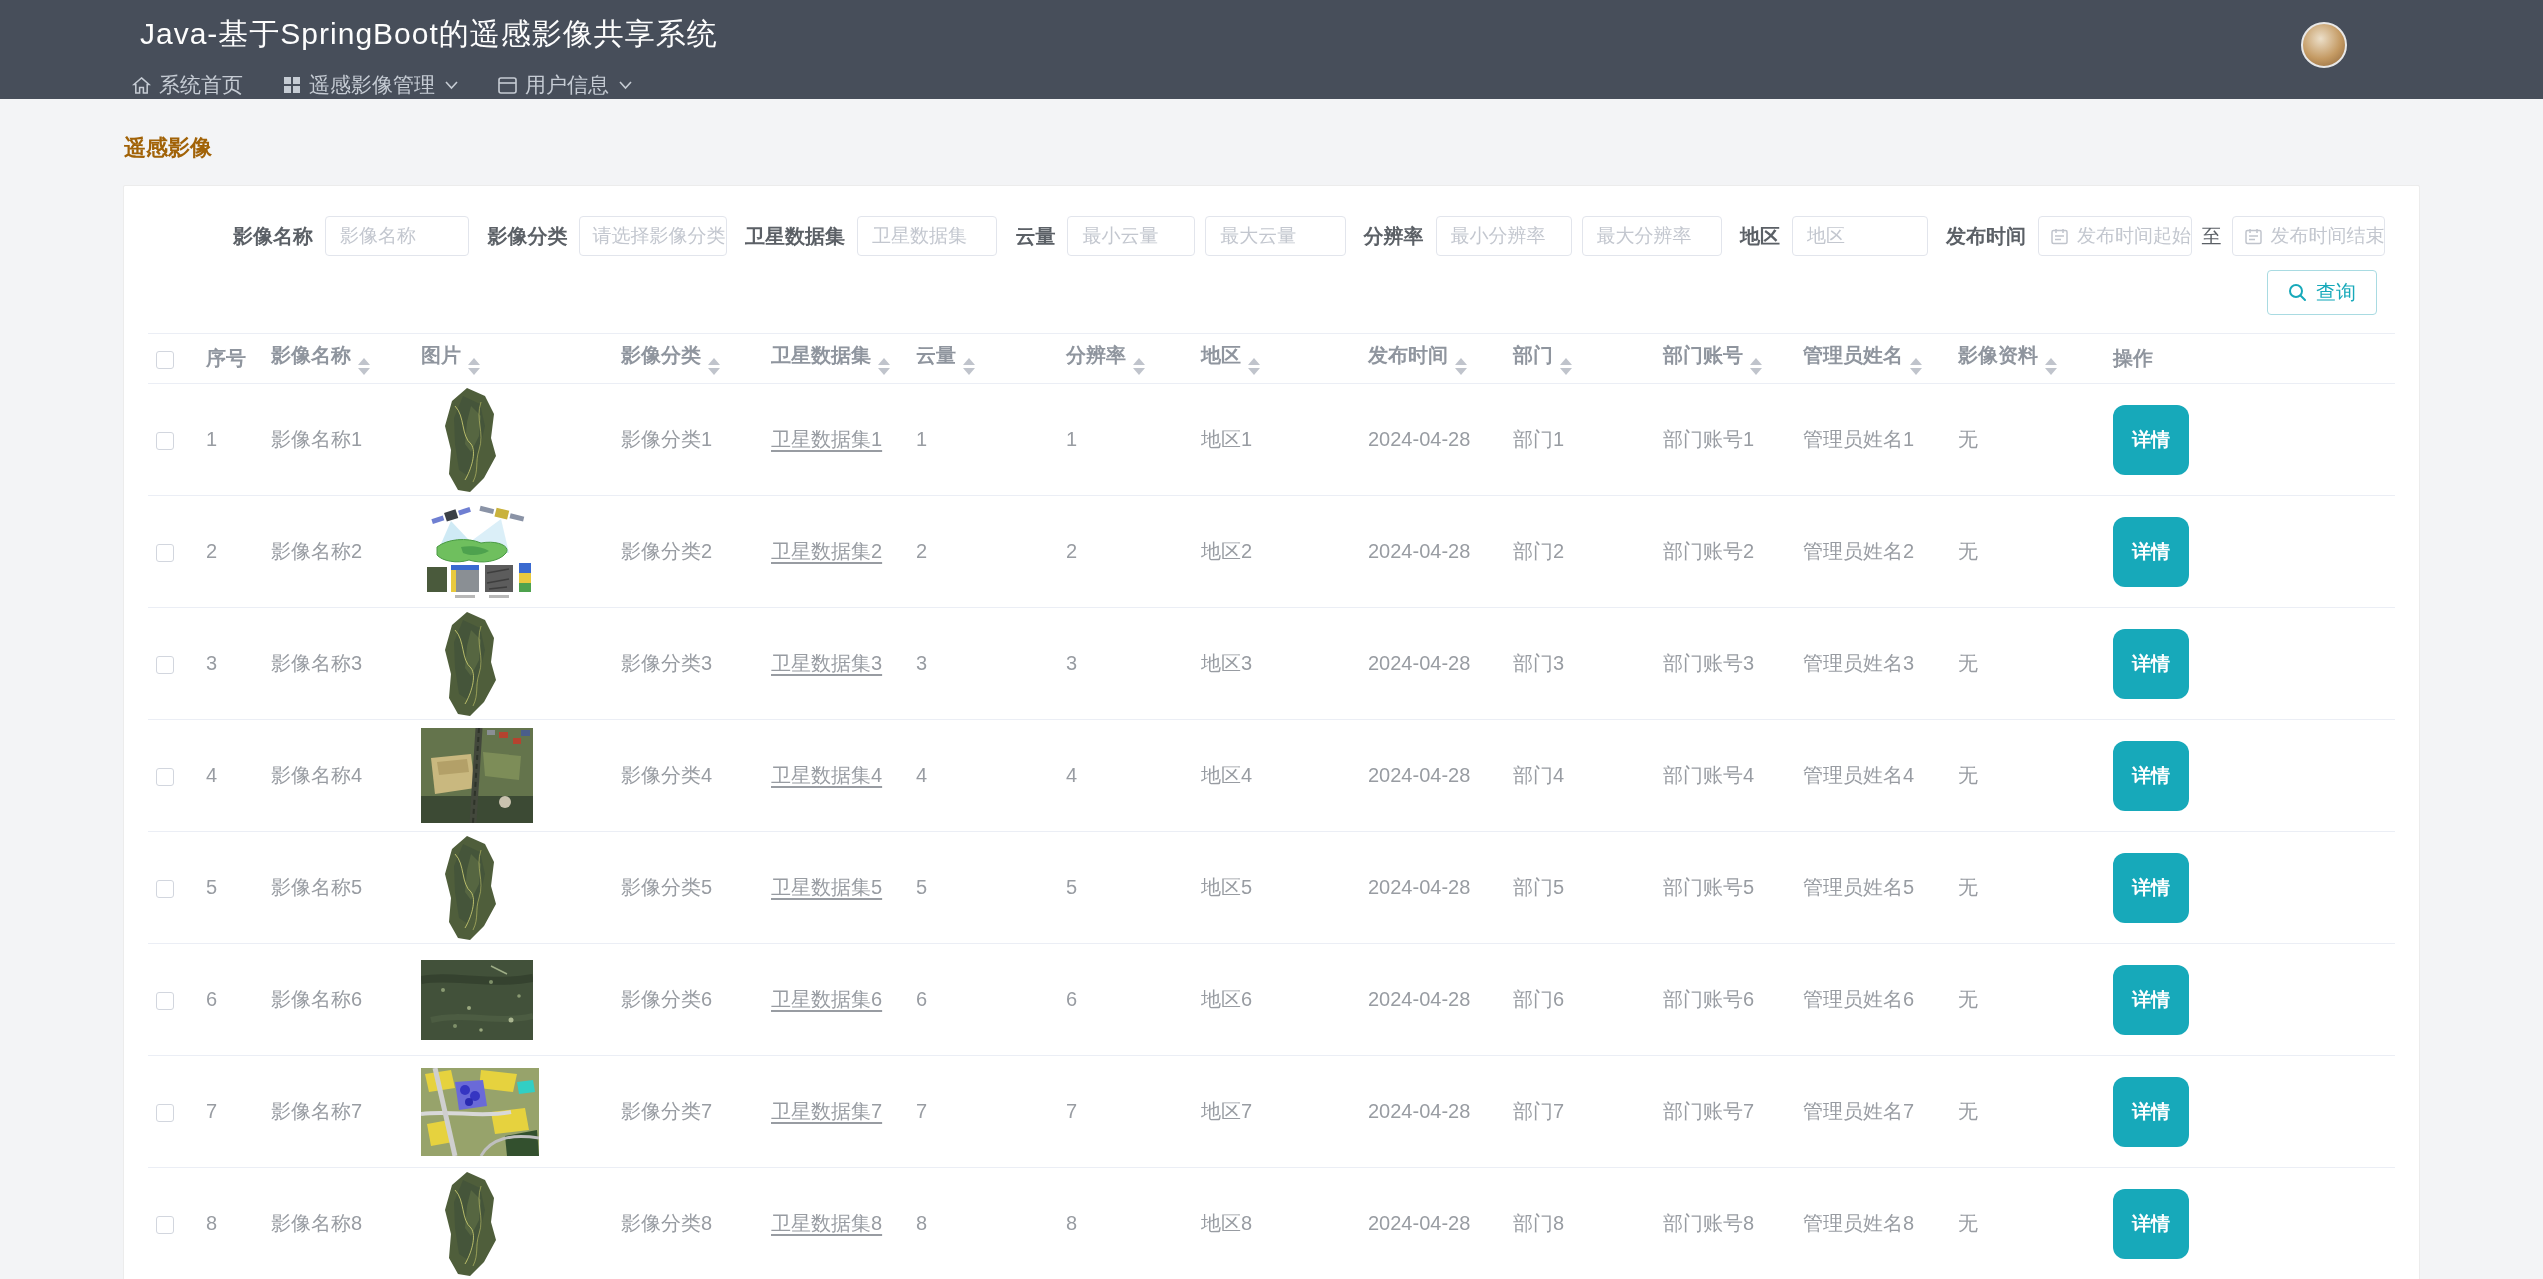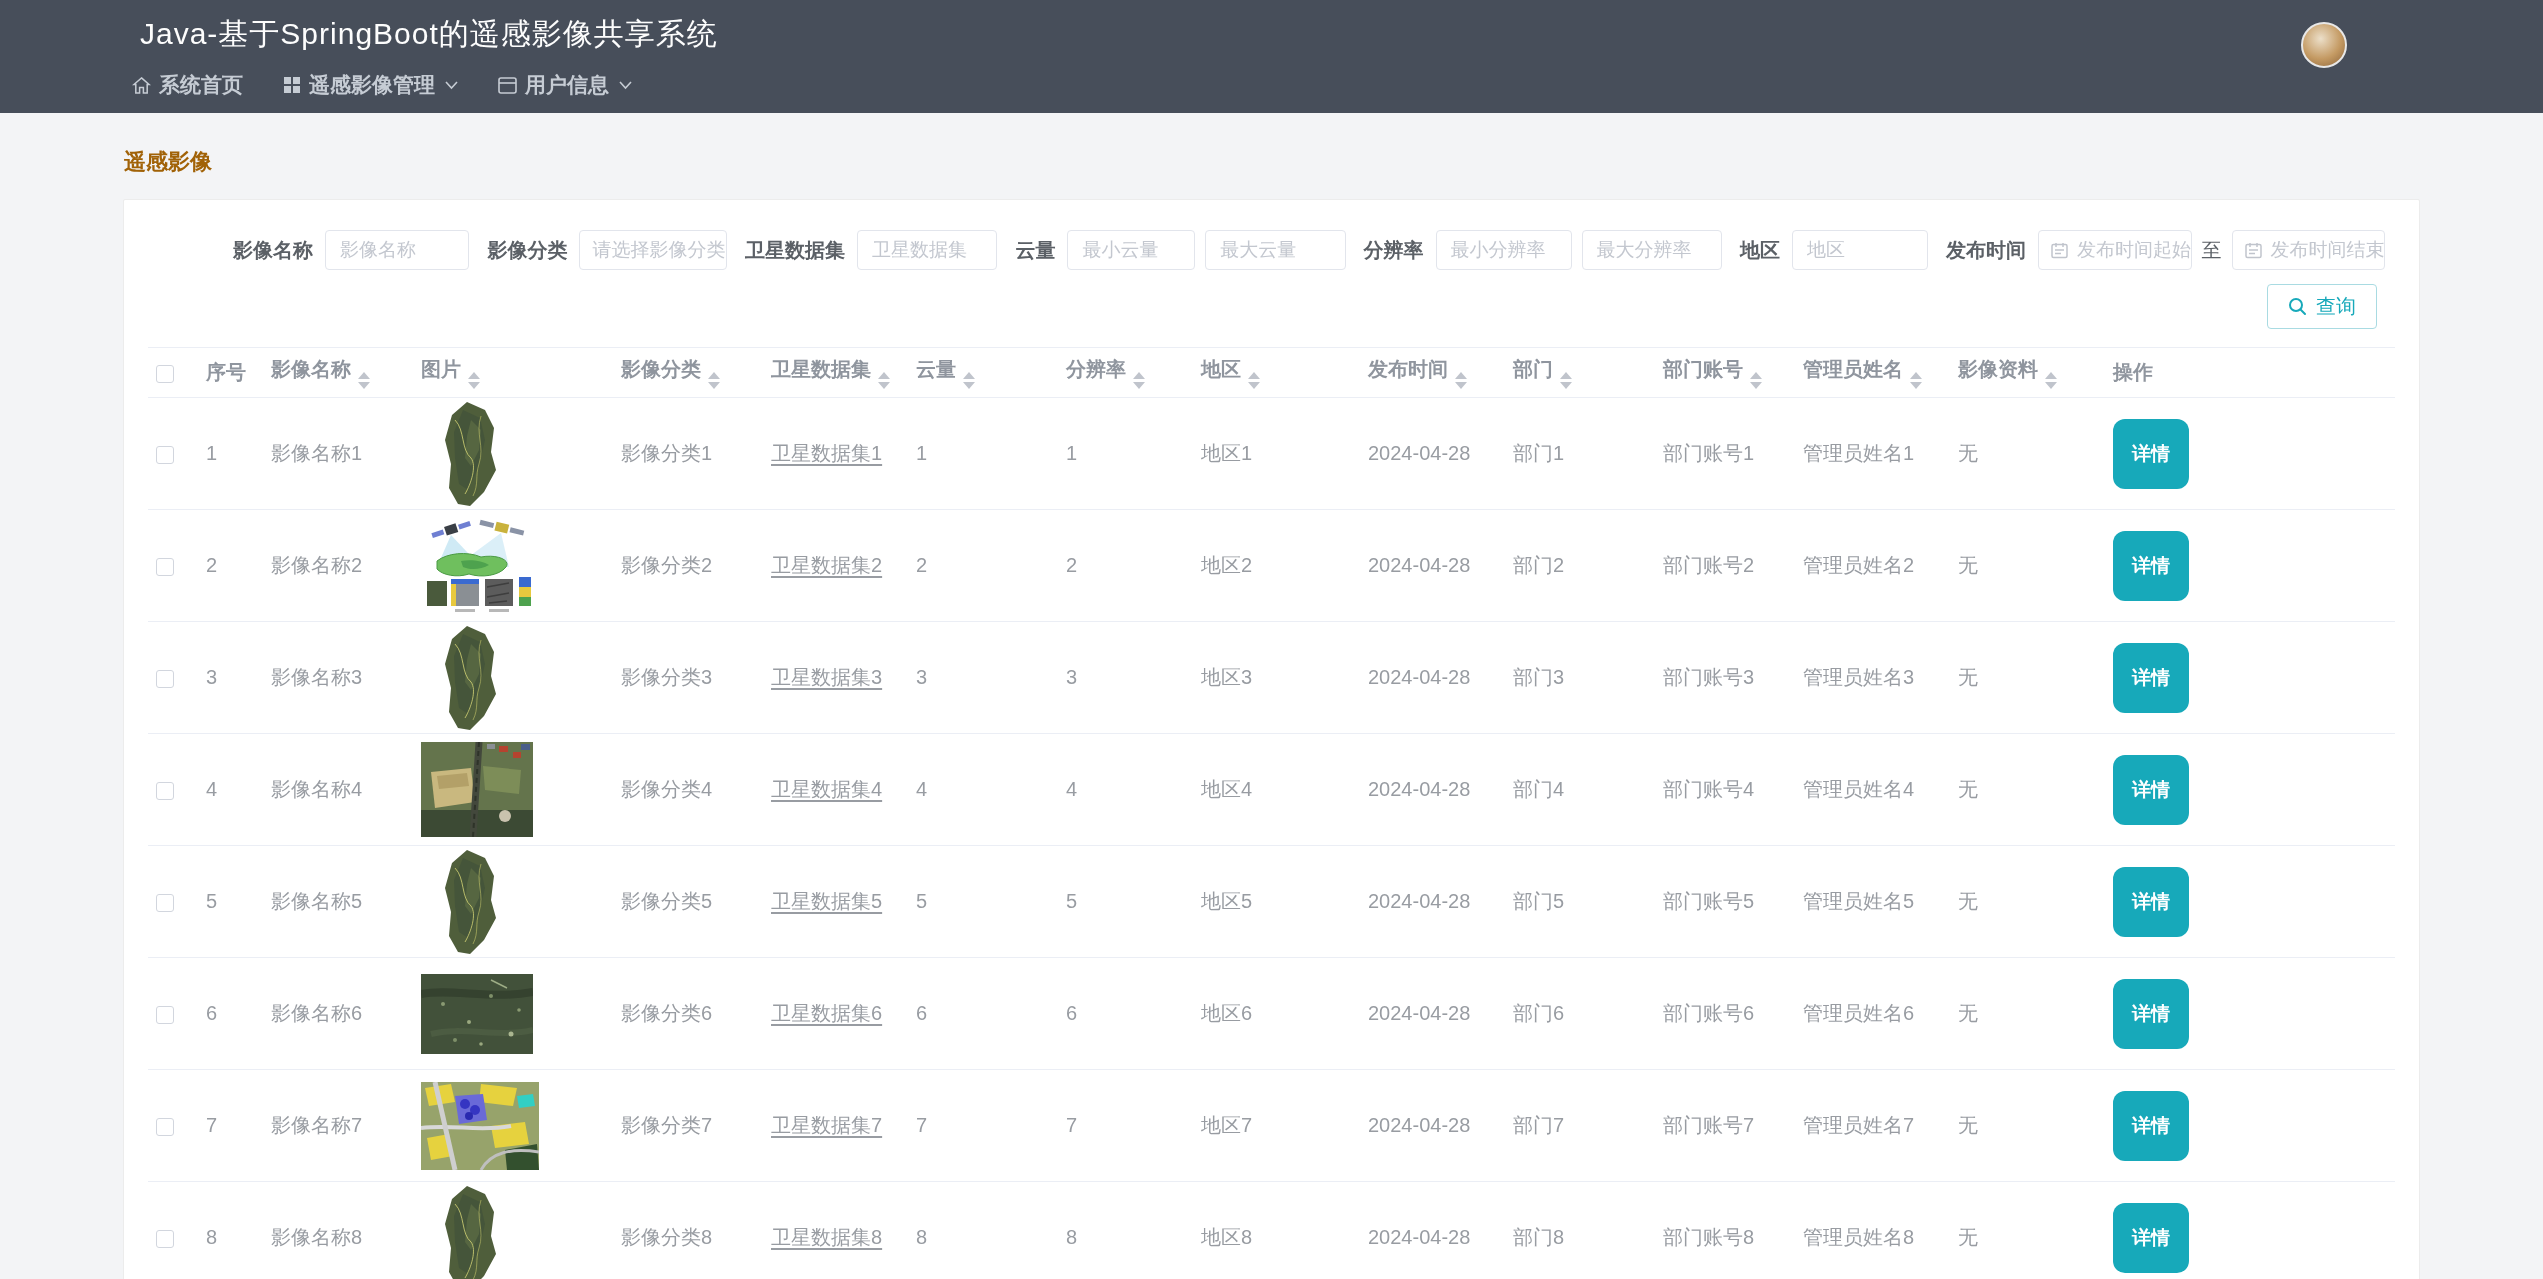--- a/index.html
+++ b/index.html
@@ -1,22 +1,22 @@
 <!DOCTYPE html>
 <html><head>
 <meta charset="utf-8">
 <style>
   * { box-sizing: border-box; margin: 0; padding: 0; }
   html,body { width:2543px; height:1279px; overflow:hidden;
     font-family:"Liberation Sans","DejaVu Sans",sans-serif; background:#f3f4f6; }
 
   
-  .app-header { position:relative; height:113px; background:#474e5a; color:#fff; }
+  .app-header { position:relative; height:99px; background:#474e5a; color:#fff; }
   .app-title { padding:14px 0 0 140px; font-size:30px; font-weight:400; letter-spacing:1px; color:#fdfdfd; }
-  .app-nav { display:flex; align-items:center; gap:40px; margin:16px 0 0 132px;font-weight:bold; }
+  .app-nav { display:flex; align-items:center; gap:40px; margin:16px 0 0 132px; }
   .nav-item { display:inline-flex; align-items:center; gap:8px; color:#c6ccd4; font-size:21px; cursor:pointer; }
   .nav-item svg { display:block; }
   .nav-caret { margin-left:2px; }
 
   
   .user-avatar { position:absolute; top:22px; right:196px; width:46px; height:46px; border-radius:50%;
     background:radial-gradient(circle at 42% 35%, #ecdfc9 0%, #c49a63 55%, #8a6238 100%);
     border:2px solid #e8e8e8; z-index:1; }
 
   

